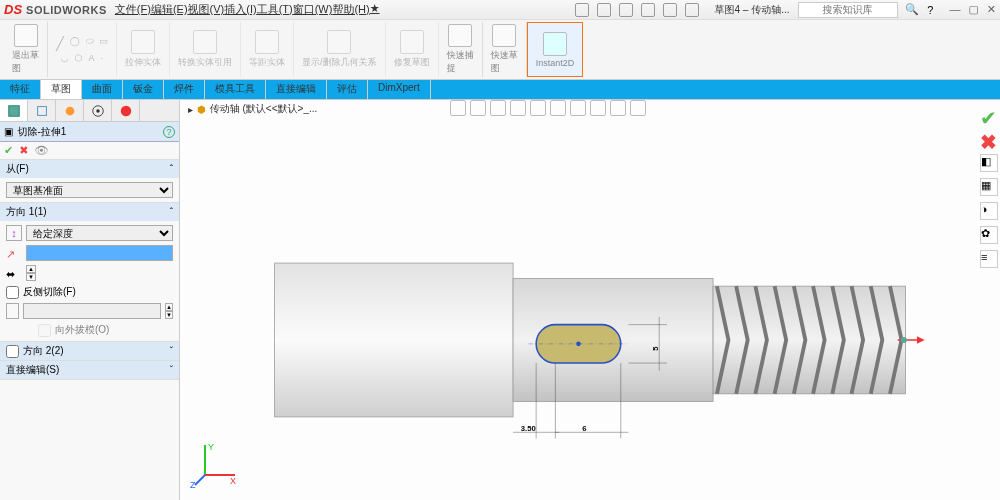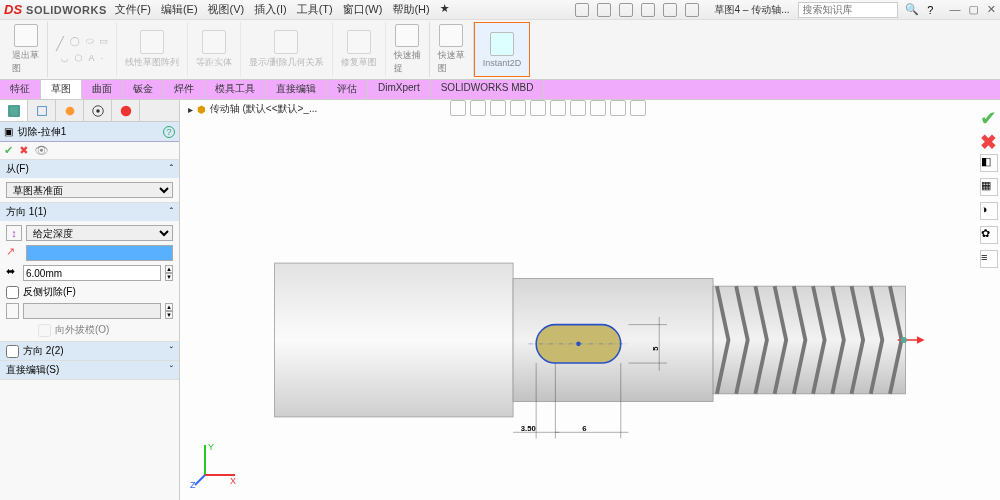--- a/index.html
+++ b/index.html
@@ -1,52 +1,52 @@
 <!DOCTYPE html>
 <html><head>
 <meta charset="utf-8">
 <style>
 * { margin: 0; padding: 0; box-sizing: border-box; font-family: "Microsoft YaHei", Arial, sans-serif; }
 body { width: 1000px; height: 500px; overflow: hidden; background: #fff; font-size: 11px; }
 .titlebar { height: 20px; background: linear-gradient(#f8f8f8,#ececec); display: flex; align-items: center; padding: 0 4px; border-bottom: 1px solid #ddd; }
 .sw-logo { color: #e2211c; font-weight: bold; font-style: italic; font-size: 13px; margin-right: 4px; }
 .sw-text { color: #555; font-weight: bold; font-size: 11px; letter-spacing: 0.5px; margin-right: 8px; }
-.menu { display: flex; gap: 10px; color: #333; }
+.menu { display: flex; color: #333; text-decoration: underline; }
 .menu span { cursor: pointer; }
 .tb-icons { display: flex; gap: 8px; margin-left: auto; align-items: center; }
 .mini-icon { width: 14px; height: 14px; display: inline-block; cursor: pointer; border: 1px solid #999; border-radius: 2px; }
 .doc-name { color: #333; font-size: 10px; margin-left: 8px; }
 .search { display: flex; align-items: center; border: 1px solid #ccc; background: #fff; padding: 0 4px; height: 16px; width: 100px; }
-.search input { border: none; outline: none; width: 100%; font-size: 10px; }
+.search input { border: none; outline: none; width: 100%; font-size: 10px; text-align: center; }
 .win-ctrl { display: flex; gap: 8px; margin-left: 8px; color: #666; }
 .ribbon { height: 60px; background: #f5f5f5; border-bottom: 1px solid #ccc; display: flex; align-items: stretch; padding: 2px 4px; }
 .rb-group { display: flex; flex-direction: column; align-items: center; justify-content: center; padding: 2px 8px; border-right: 1px solid #ddd; color: #888; font-size: 9px; gap: 2px; }
 .rb-group.dis { opacity: 0.55; }
 .rb-icon { width: 24px; height: 24px; border: 1px solid #bbb; border-radius: 2px; background: #fafafa; }
 .rb-small { display: flex; flex-direction: column; gap: 1px; font-size: 9px; color: #888; }
 .rb-last { background: #fff; border: 1px solid #f97316; }
 .rb-last.active { background: #e8f2ff; }
-.tabs { height: 20px; background: #f0abfc; border-bottom: 1px solid #ccc; display: flex; font-size: 10px; }
+.tabs { height: 20px; background: #0ea5e9; border-bottom: 1px solid #ccc; display: flex; font-size: 10px; }
 .tab { padding: 2px 10px; border-right: 1px solid #ccc; cursor: pointer; color: #333; }
 .tab.active { background: #fff; border-bottom: 1px solid #fff; }
 .main { display: flex; height: 400px; }
 .pm { width: 180px; border-right: 1px solid #ccc; background: #f8f8f8; display: flex; flex-direction: column; }
 .pm-tabs { display: flex; height: 22px; border-bottom: 1px solid #ccc; background: #eee; }
 .pm-tab { width: 28px; border-right: 1px solid #ccc; display: flex; align-items: center; justify-content: center; cursor: pointer; }
 .pm-tab.active { background: #fff; }
 .pm-tab svg { width: 14px; height: 14px; }
 .pm-title { display: flex; align-items: center; height: 20px; padding: 0 4px; background: #dbe8f5; border-bottom: 1px solid #aac; font-size: 10px; }
 .pm-title .q { margin-left: auto; color: #3a7; border: 1px solid #3a7; border-radius: 50%; width: 12px; height: 12px; display: flex; align-items: center; justify-content: center; font-size: 9px; cursor: pointer; }
 .pm-ok { display: flex; gap: 6px; padding: 2px 4px; border-bottom: 1px solid #ddd; }
 .pm-ok span { cursor: pointer; }
 .pm-sec { border-bottom: 1px solid #ddd; }
 .pm-sec-h { background: #dbe8f5; padding: 2px 6px; font-size: 10px; display: flex; align-items: center; cursor: pointer; }
 .pm-sec-h .chev { margin-left: auto; }
 .pm-sec-b { padding: 4px 6px; display: flex; flex-direction: column; gap: 4px; }
-.pm-row { display: flex; align-items: flex-start; gap: 4px; }
+.pm-row { display: flex; align-items: flex-end; gap: 4px; }
 .pm-row select, .pm-row input[type=text] { flex: 1; font-size: 10px; border: 1px solid #aaa; height: 16px; padding: 0 2px; }
 .pm-row input[type=text].hl { background: #59b0ff; }
 .spin { width: 10px; display: flex; flex-direction: column; }
 .spin div { height: 8px; border: 1px solid #aaa; font-size: 7px; line-height: 6px; text-align: center; cursor: pointer; }
 .chk { display: flex; align-items: center; gap: 4px; font-size: 10px; }
 .vp { flex: 1; position: relative; background: #fdfdfd; overflow: hidden; }
 .crumb { position: absolute; top: 2px; left: 8px; font-size: 10px; color: #333; display: flex; align-items: center; gap: 4px; }
 .vp-tb { position: absolute; top: 0; left: 270px; display: flex; gap: 4px; }
 .vp-tb span { width: 16px; height: 16px; border: 1px solid #bbb; border-radius: 2px; cursor: pointer; }
 .vp-side { position: absolute; right: 2px; top: 6px; display: flex; flex-direction: column; gap: 6px; }
@@ -112,21 +112,25 @@
     </div>
     <div style="display:flex;gap:6px;font-size:9px;">
       <span>◡</span>
         <span>⬡</span>
         <span>A</span>
         <span>·</span>
     </div>
   </div>
   <div class="rb-group dis">
       <div class="rb-icon"></div>
-      <span>线性草图阵列</span>
+      <span>拉伸实体</span>
+    </div>
+  <div class="rb-group dis">
+      <div class="rb-icon"></div>
+      <span>转换实体引用</span>
     </div>
   <div class="rb-group dis">
       <div class="rb-icon"></div>
       <span>等距实体</span>
     </div>
   <div class="rb-group dis">
       <div class="rb-icon"></div>
       <span>显示/删除几何关系</span>
     </div>
   <div class="rb-group dis">
@@ -150,21 +154,20 @@
 <div class="tabs">
   <div class="tab">特征</div>
   <div class="tab active">草图</div>
   <div class="tab">曲面</div>
   <div class="tab">钣金</div>
   <div class="tab">焊件</div>
   <div class="tab">模具工具</div>
   <div class="tab">直接编辑</div>
   <div class="tab">评估</div>
   <div class="tab">DimXpert</div>
-  <div class="tab">SOLIDWORKS MBD</div>
 
 </div>
 
 <div class="main">
 
   <div class="pm">
     <div class="pm-tabs">
       <div class="pm-tab active">
           <svg viewBox="0 0 16 16">
             <rect x="2" y="2" width="12" height="12" fill="#5a9" stroke="#277"></rect>
@@ -222,21 +225,20 @@
         <div class="pm-row">
           <span style="color:#a4c;border:1px solid #aaa;width:16px;height:16px;display:inline-flex;align-items:center;justify-content:center;">↕</span>
           <select><option>给定深度</option></select>
         </div>
         <div class="pm-row">
           <span style="color:#e55;width:16px;">↗</span>
           <input type="text" class="hl" style="">
         </div>
         <div class="pm-row">
           <span style="width:16px;">⬌</span>
-          <input type="text" value="6.00mm" style="">
           <div class="spin">
               <div>▴</div>
               <div>▾</div>
             </div>
         </div>
         <label class="chk">
             <input type="checkbox" style="">
             <span>反侧切除(F)</span>
           </label>
         <div class="pm-row">

